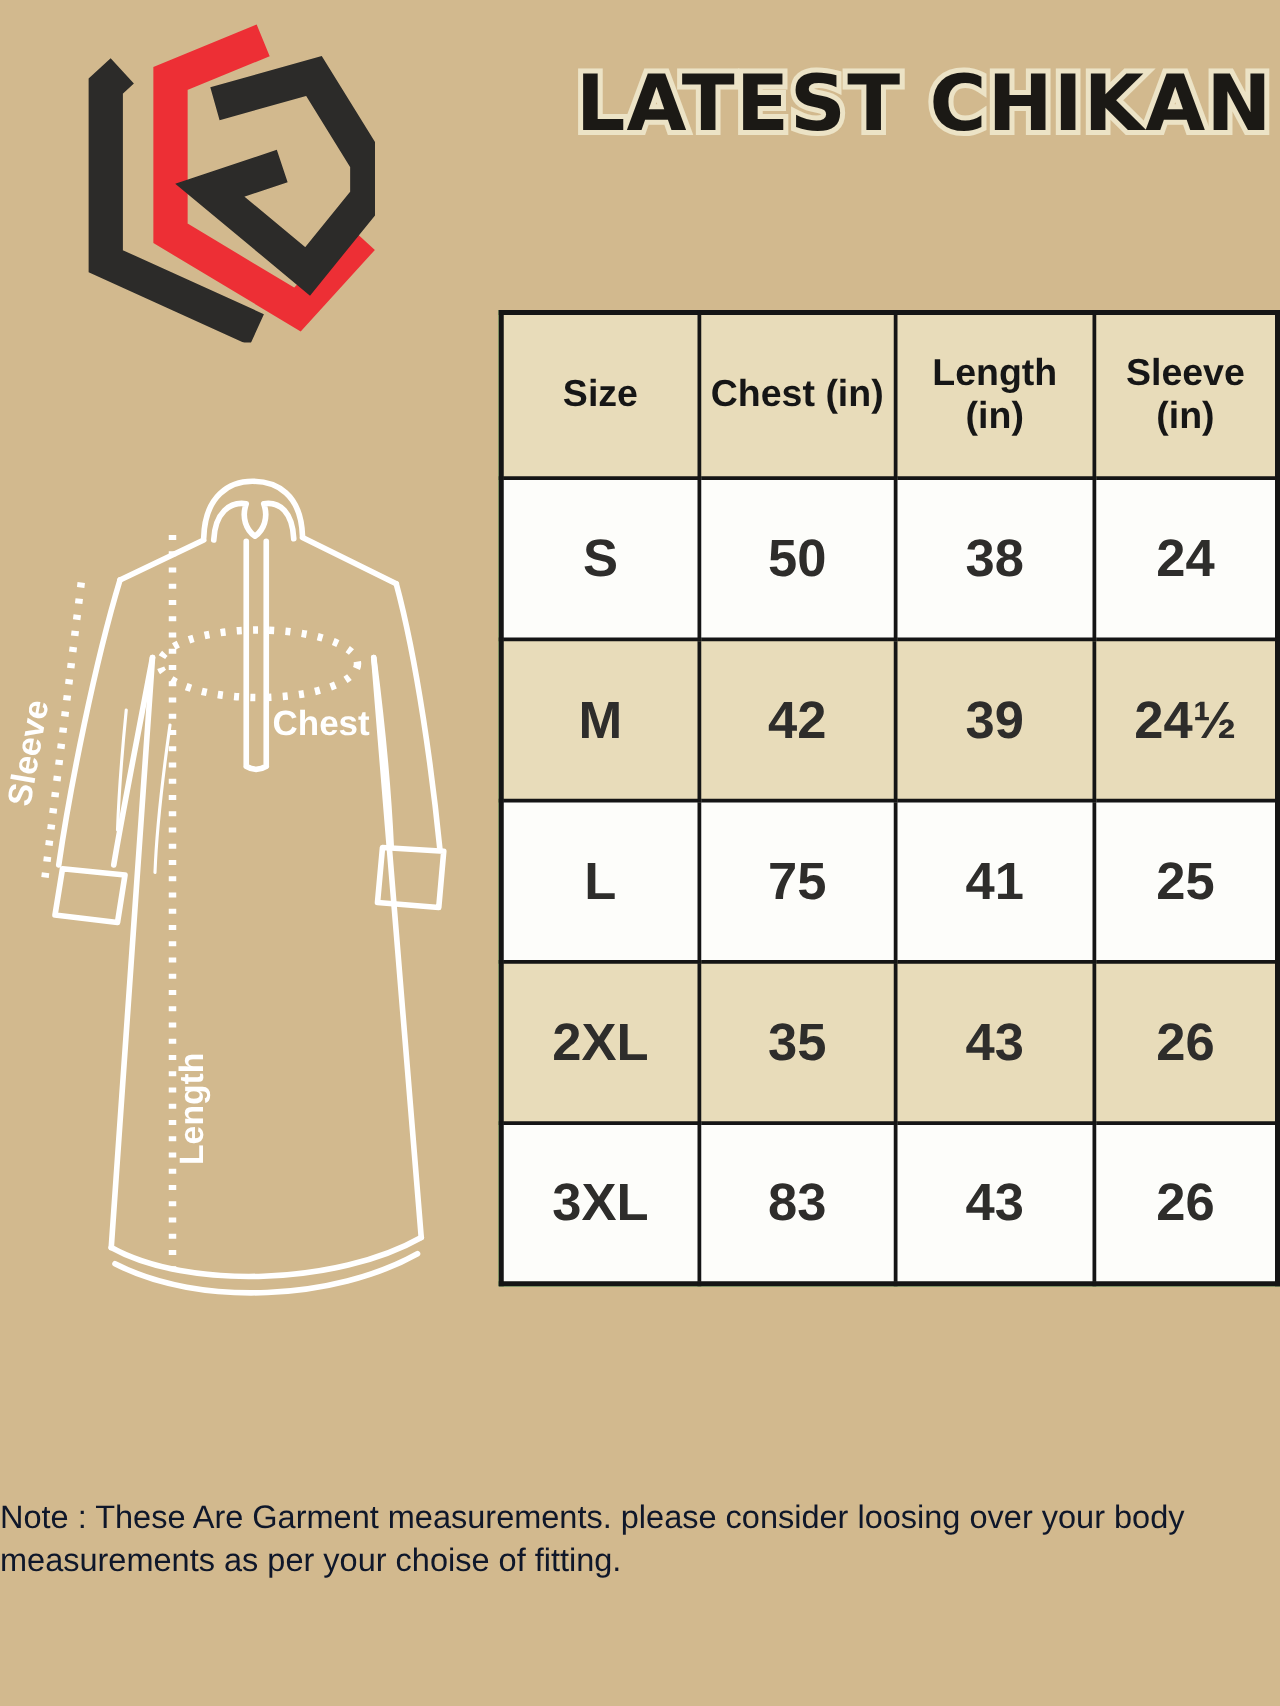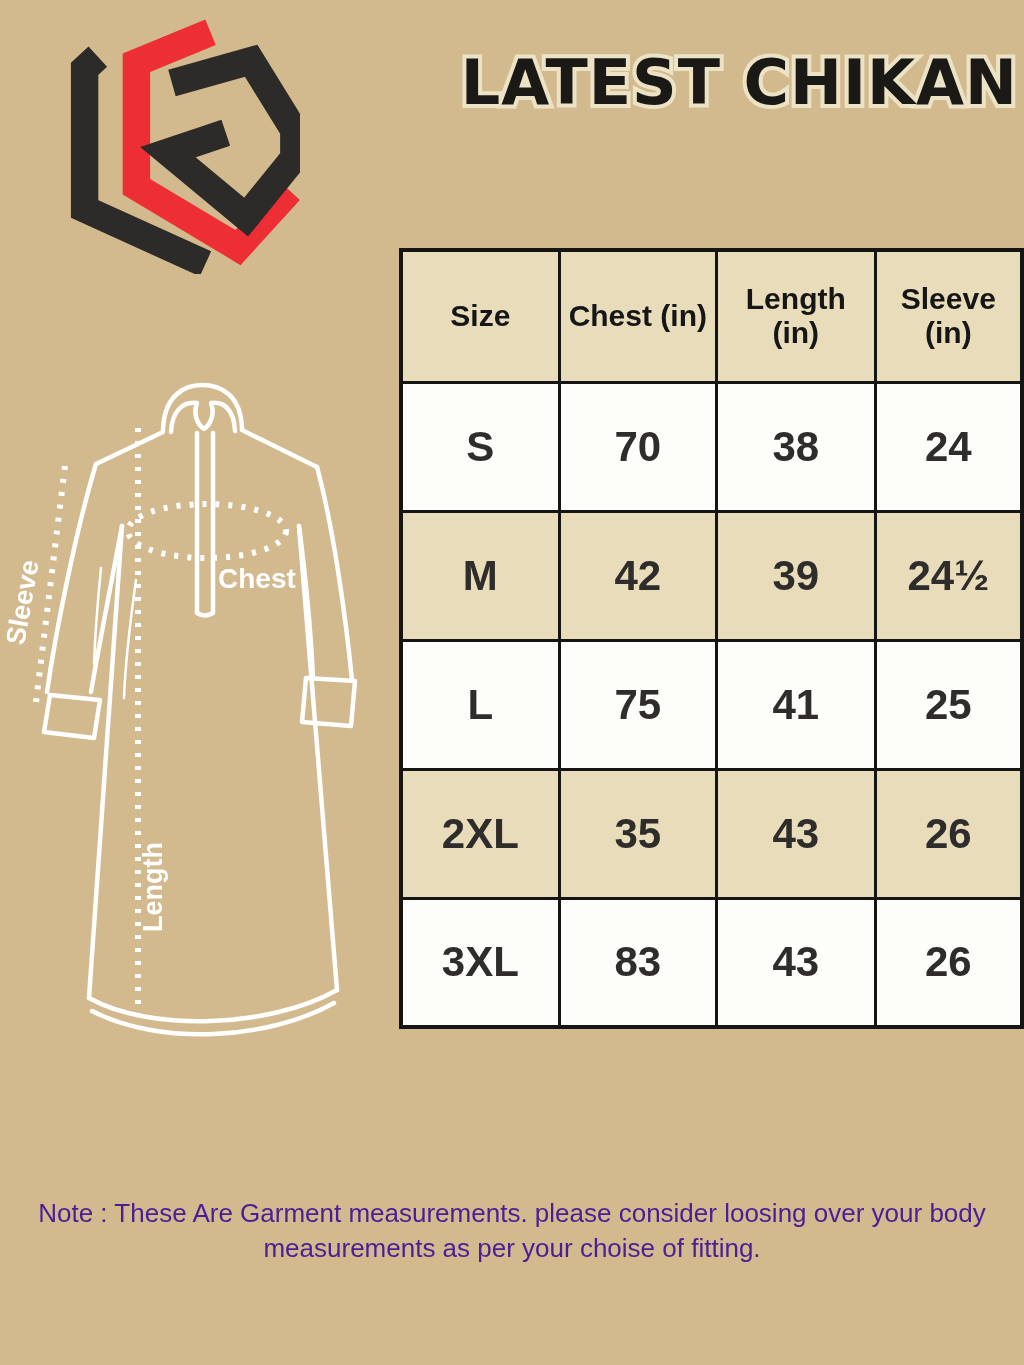--- a/index.html
+++ b/index.html
@@ -51,22 +51,22 @@
   .size-table td{
     font-weight:700;font-size:42px;color:#2e2d2b;
   }
   
   .kurta{position:absolute;left:0;top:380px;width:380px;height:740px;}
   .kurta text{
     font-family:"Liberation Sans",sans-serif;font-weight:700;fill:#ffffff;
   }
   
   .note{
-    position:absolute;left:0;top:1196px;width:1024px;text-align:center;
-    font-size:26px;line-height:1.35;color:#4c1d95;font-weight:400;
+    position:absolute;left:0;top:1196px;width:1024px;
+    font-size:26px;line-height:1.35;color:#0f172a;font-weight:400;
   }
 </style>
 </head>
 <body>
 
 <svg class="logo" viewBox="52 16 246 256" aria-hidden="true">
   <g fill="none" stroke-linejoin="miter" stroke-linecap="butt">
     <polyline points="99,58 86,70 86,208 205,262" stroke="#2c2b29" stroke-width="27"></polyline>
     <polyline points="210,34 137,64 137,186 237,246 288,190" stroke="#ed2f35" stroke-width="27"></polyline>
     <polyline points="172,84 250,62 292,130 292,158 245,216 168,152 225,133" stroke="#2c2b29" stroke-width="27"></polyline>
@@ -142,21 +142,21 @@
       </th>
       <th>
         <div>Sleeve</div>
         <div>(in)</div>
       </th>
     </tr>
   </thead>
   <tbody>
     <tr>
       <td>S</td>
-      <td>70</td>
+      <td>50</td>
       <td>38</td>
       <td>24</td>
     </tr>
     <tr>
       <td>M</td>
       <td>42</td>
       <td>39</td>
       <td>24½</td>
     </tr>
     <tr>

